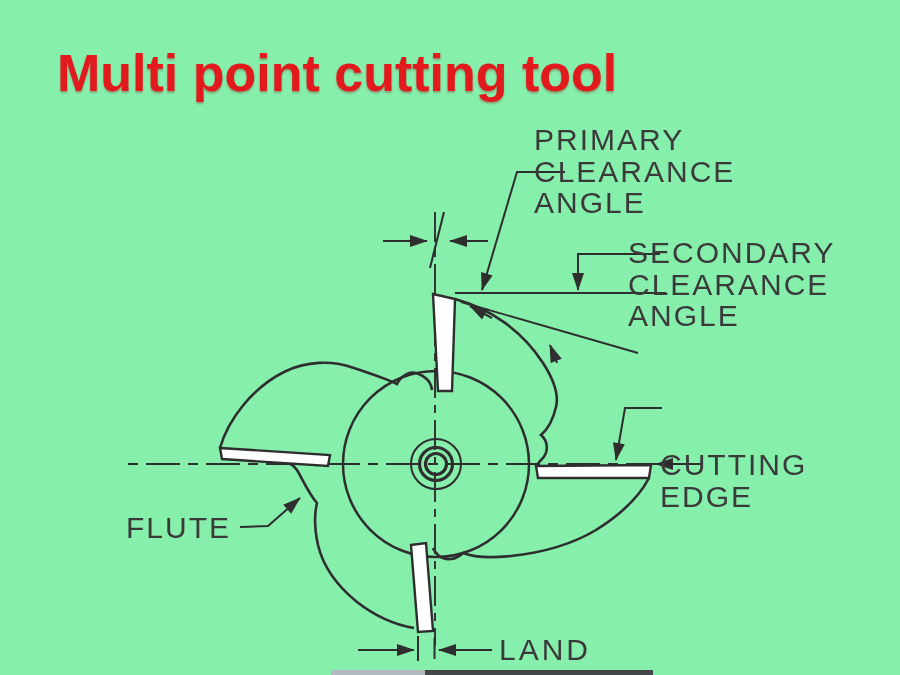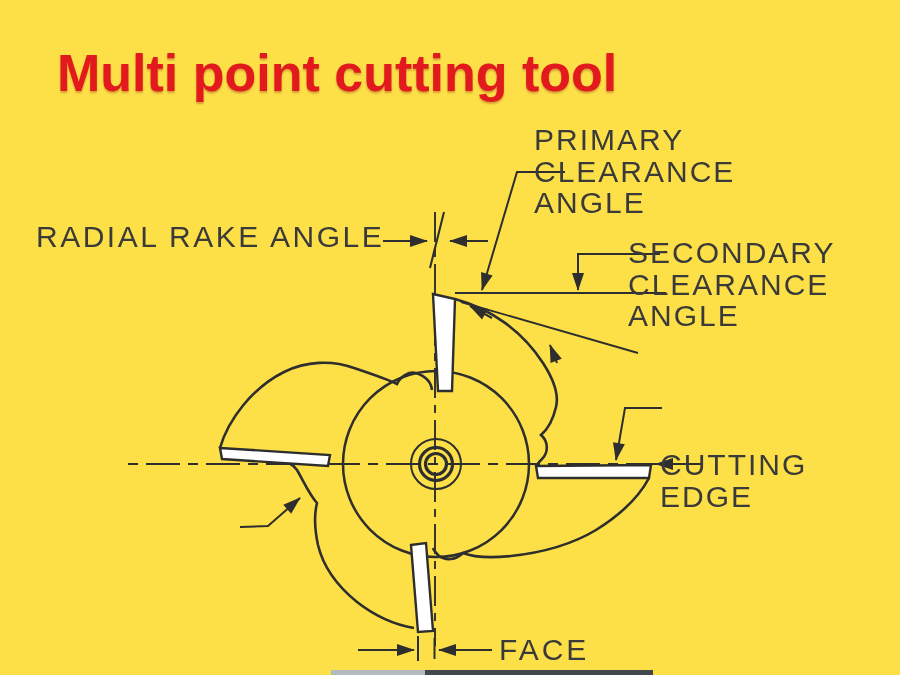--- a/index.html
+++ b/index.html
@@ -1,17 +1,17 @@
 <!DOCTYPE html>
 <html><head>
 <meta charset="utf-8">
 <style>
   html,body{margin:0;padding:0;background:#ffffff;}
   .stage{
-    position:relative;width:900px;height:675px;background:#fde047;
+    position:relative;width:900px;height:675px;background:#86efac;
     overflow:hidden;font-family:"Liberation Sans",sans-serif;
   }
   .slide-title{
     position:absolute;left:57px;top:46px;
     font-size:52px;font-weight:700;line-height:1.05;
     color:#e2191d;letter-spacing:0px;white-space:nowrap;
     text-shadow:0 2px 2px rgba(130,10,10,0.30);
   }
   .diagram-svg{position:absolute;left:0;top:0;width:900px;height:675px;}
   .dlabel{
@@ -93,26 +93,26 @@
     </g>
 
     <g stroke="#2e2e2e" stroke-width="2" fill="none">
       <path d="M358 650 L414 650" marker-end="url(#ah)"></path>
       <path d="M492 650 L439 650" marker-end="url(#ah)"></path>
       <path d="M418 636 L418 661"></path>
       <path d="M434.5 638 L434.5 659"></path>
     </g>
   </svg>
 
-  <div class="dlabel nowrap" id="label-radial-rake">RADIAL RAKE ANGLE</div>
   <div class="dlabel center" id="label-primary">PRIMARY
 CLEARANCE
 ANGLE</div>
   <div class="dlabel center" id="label-secondary">SECONDARY
 CLEARANCE
 ANGLE</div>
   <div class="dlabel center" id="label-cutting-edge">CUTTING
 EDGE</div>
-  <div class="dlabel nowrap" id="label-land">FACE</div>
+  <div class="dlabel nowrap" id="label-flute">FLUTE</div>
+  <div class="dlabel nowrap" id="label-land">LAND</div>
 
   <div class="bottom-bar-light"></div>
   <div class="bottom-bar-dark"></div>
 </div>
 
 </body></html>

